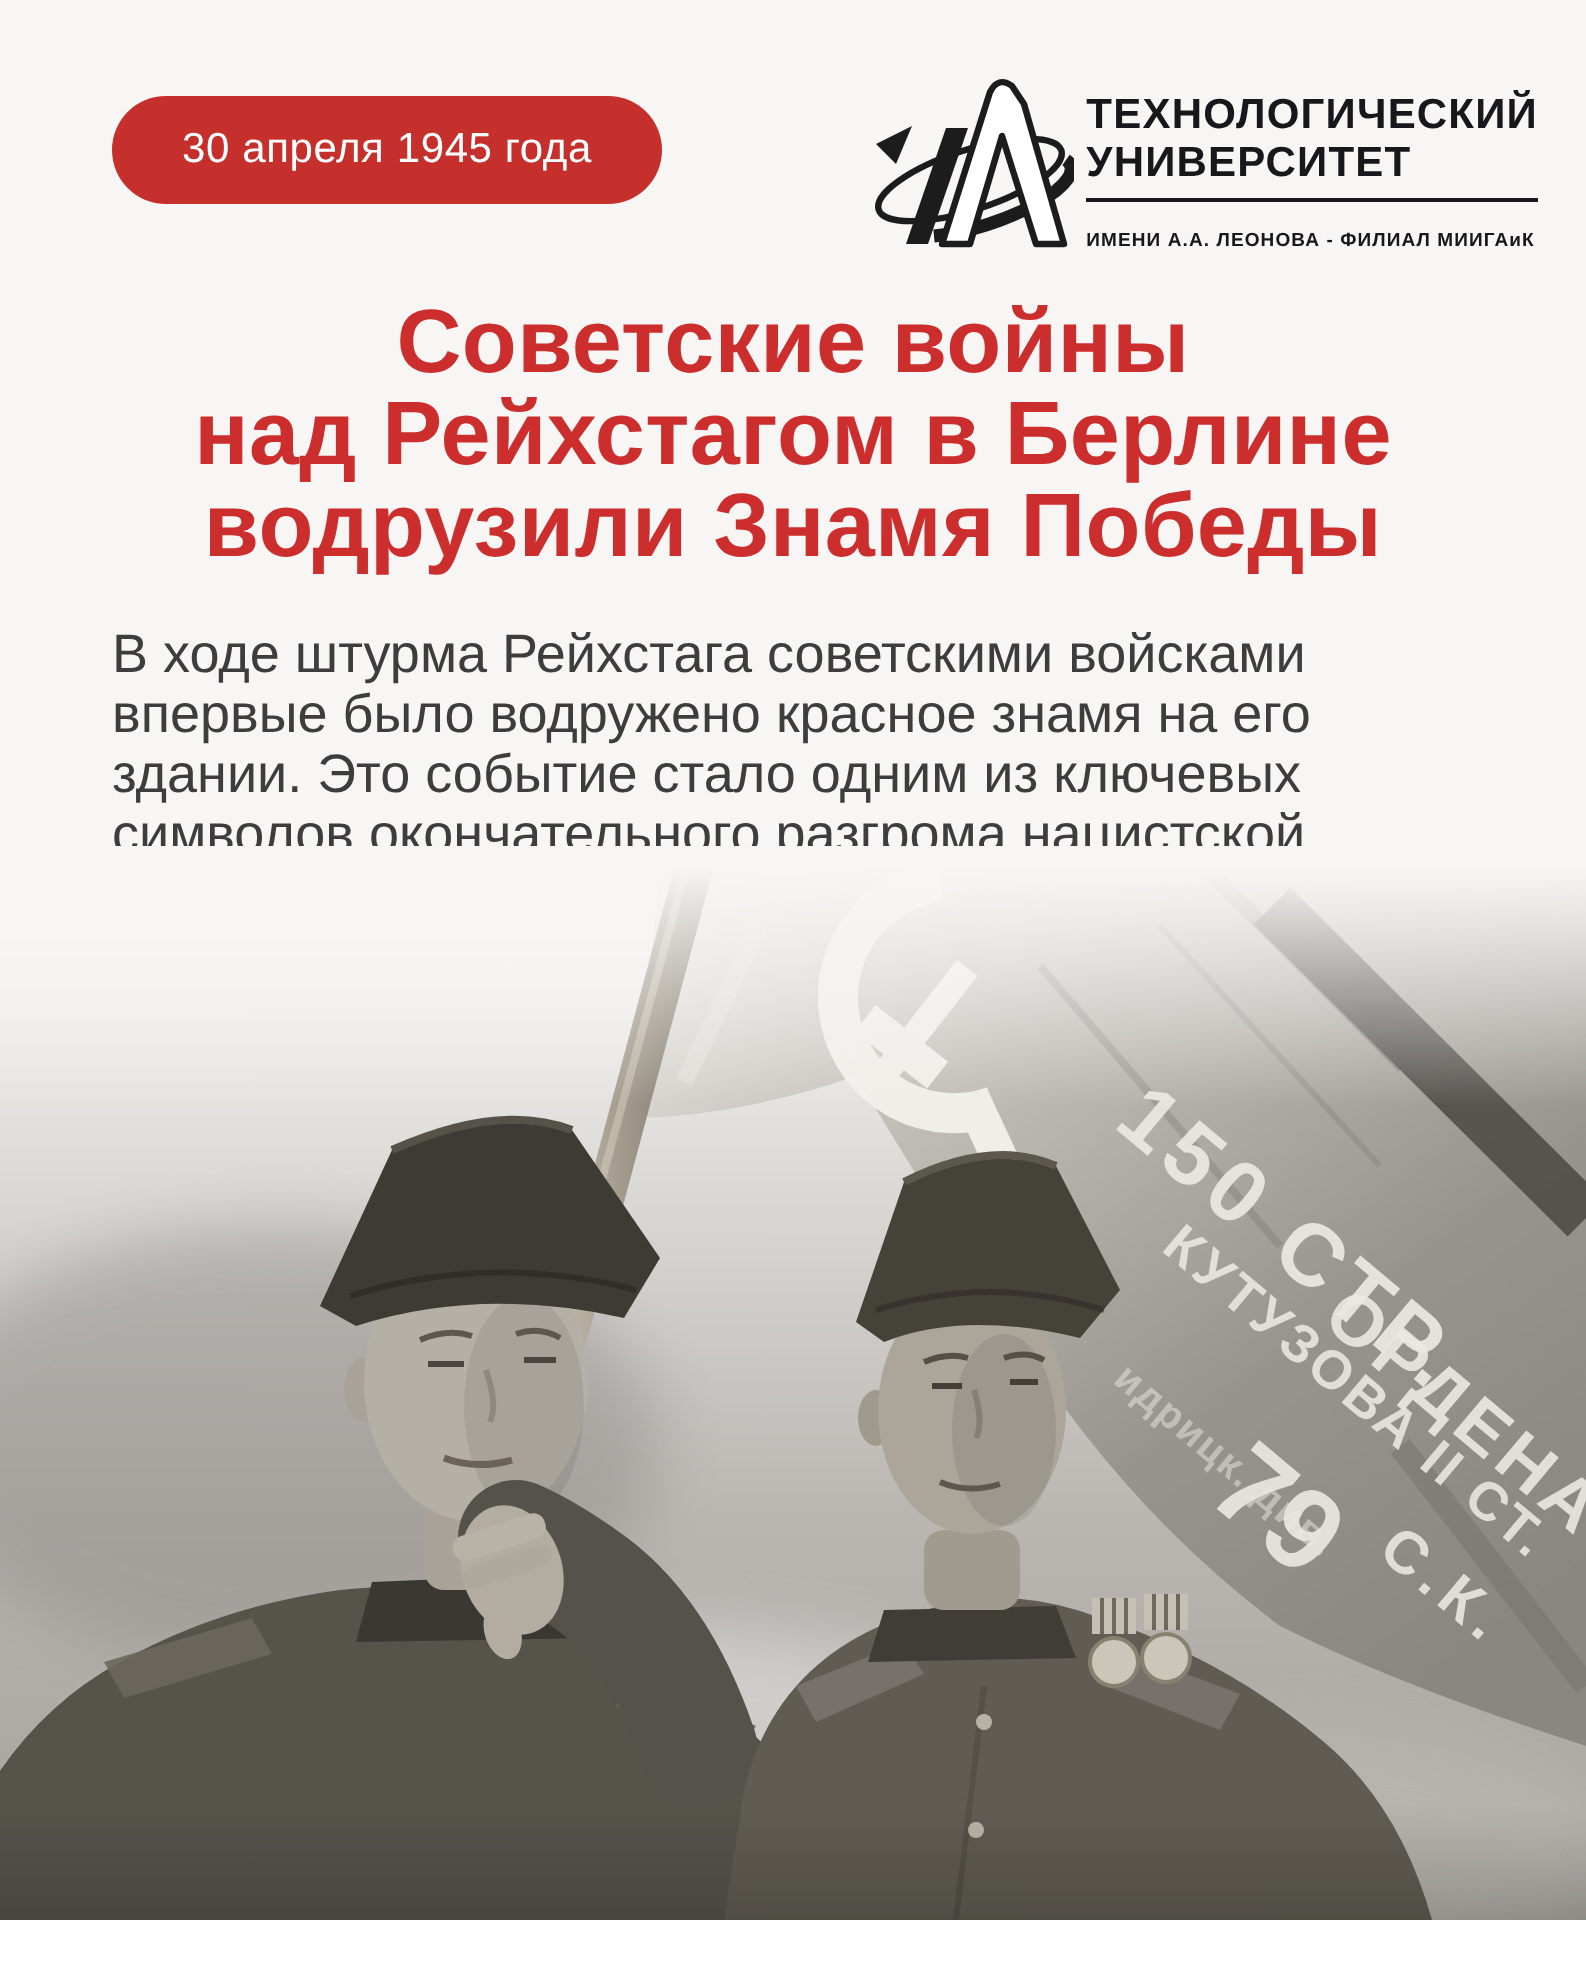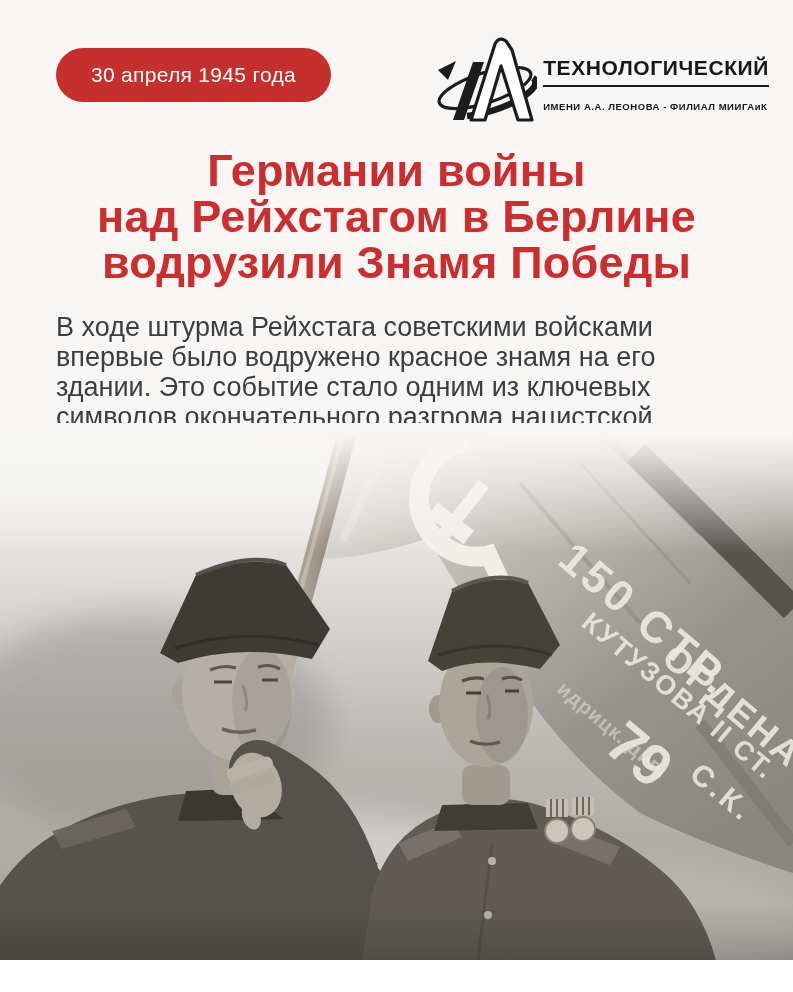--- a/index.html
+++ b/index.html
@@ -67,27 +67,28 @@
     <div class="uni-logo">
       <svg class="uni-mark" viewBox="0 0 104 88">
         <ellipse cx="52" cy="54" rx="48" ry="15" transform="rotate(-18 52 54)" fill="none" stroke="#1c1c1c" stroke-width="3.2"></ellipse>
         <path d="M34,82 A48,15 -18 0 0 100,44" fill="none" stroke="#1c1c1c" stroke-width="6.5"></path>
         <polygon points="23,27 5,36 15,46" fill="#1c1c1c"></polygon>
         <polygon points="20,86 40,28 51,28 31,86" fill="#1c1c1c"></polygon>
         <path d="M38,86 L62,10 Q66,2 73,7 L79,16 L99,86 L85,86 L68,32 L52,86 Z" fill="#ffffff" stroke="#1c1c1c" stroke-width="3.2" stroke-linejoin="round"></path>
       </svg>
       <div class="uni-text">
         <div class="big">ТЕХНОЛОГИЧЕСКИЙ</div>
+        <div class="big">УНИВЕРСИТЕТ</div>
         <div class="sub">ИМЕНИ А.А. ЛЕОНОВА - ФИЛИАЛ МИИГАиК</div>
       </div>
     </div>
   </div>
 
   <div class="headline">
-    <div>Германии войны</div>
+    <div>Советские войны</div>
     <div>над Рейхстагом в Берлине</div>
     <div>водрузили Знамя Победы</div>
   </div>
 
   <div class="body-text">В ходе штурма Рейхстага советскими войсками впервые было водружено красное знамя на его здании. Это событие стало одним из ключевых символов окончательного разгрома нацистской Германии.</div>
 
   <div class="photo">
     <svg width="793" height="537" viewBox="0 0 793 537">
       <defs>
         <linearGradient id="sky" x1="0" y1="0" x2="0" y2="1">

